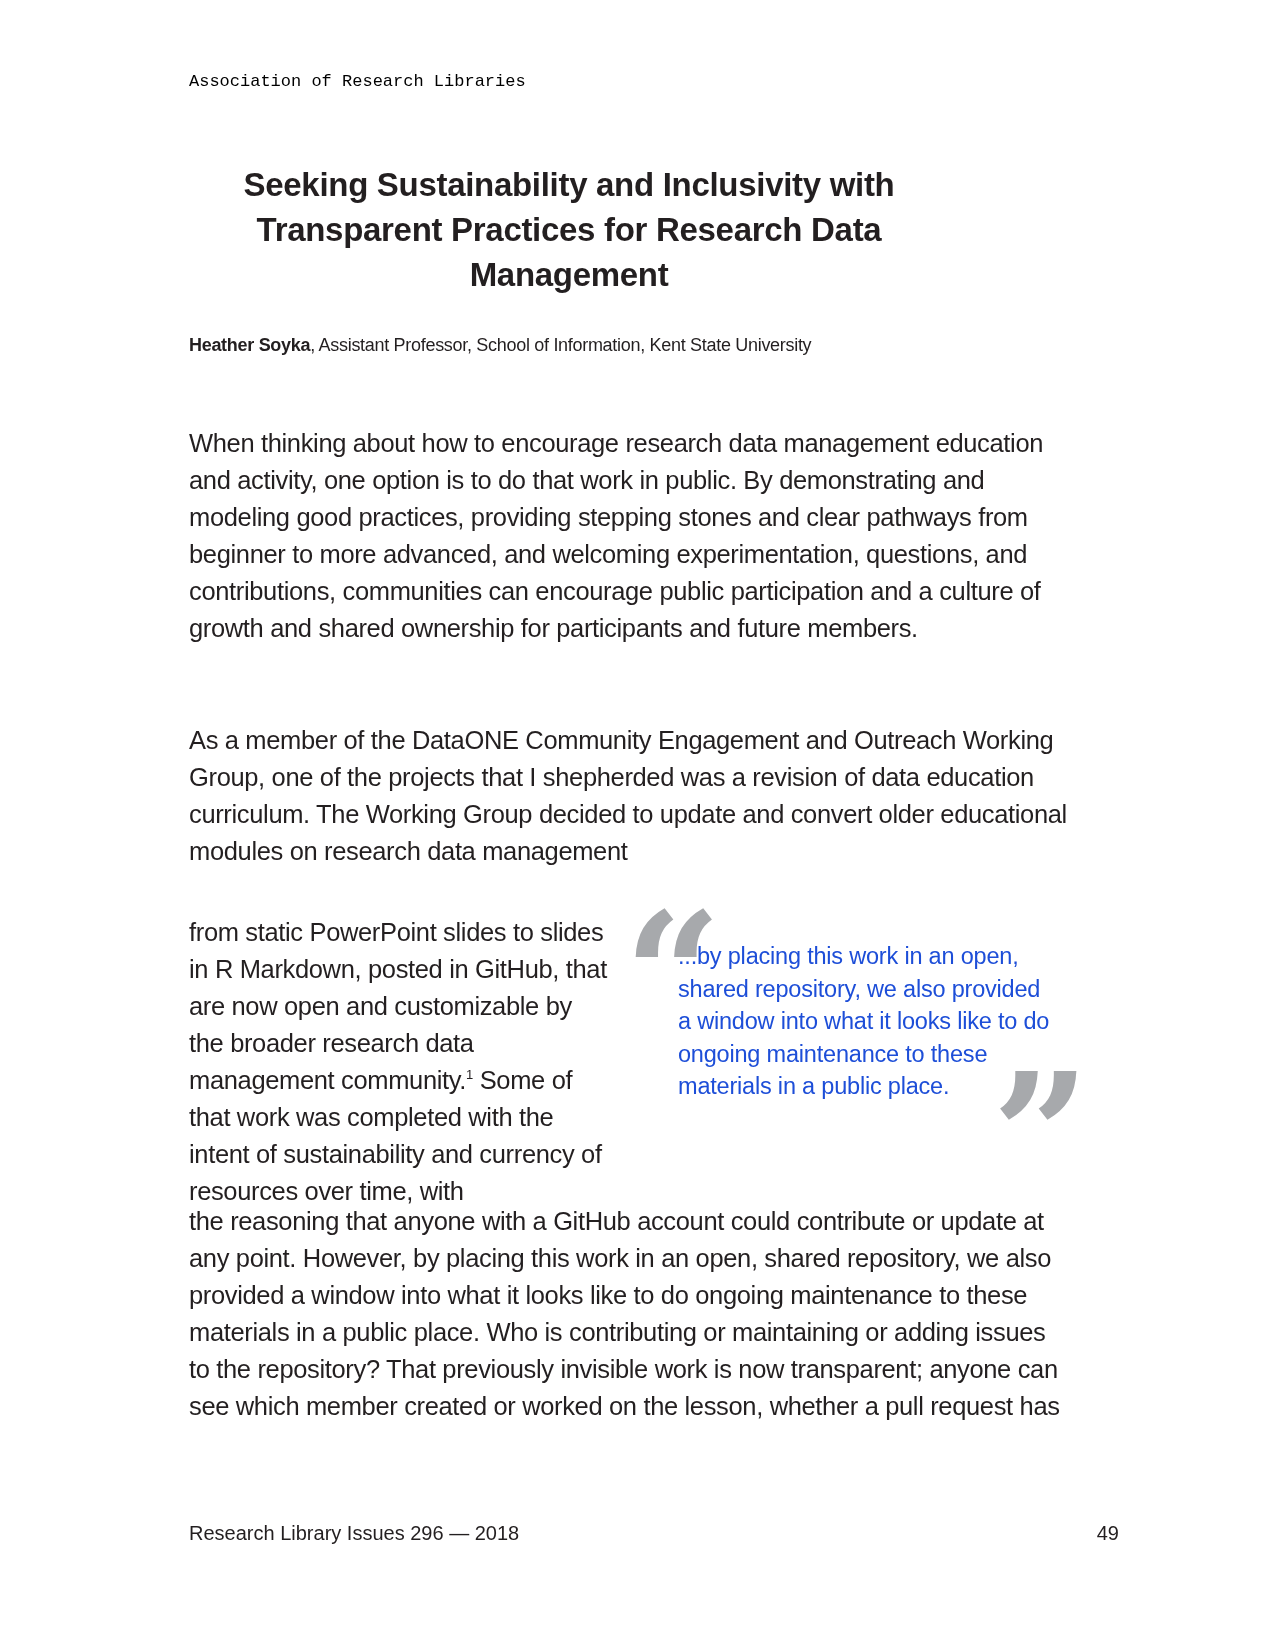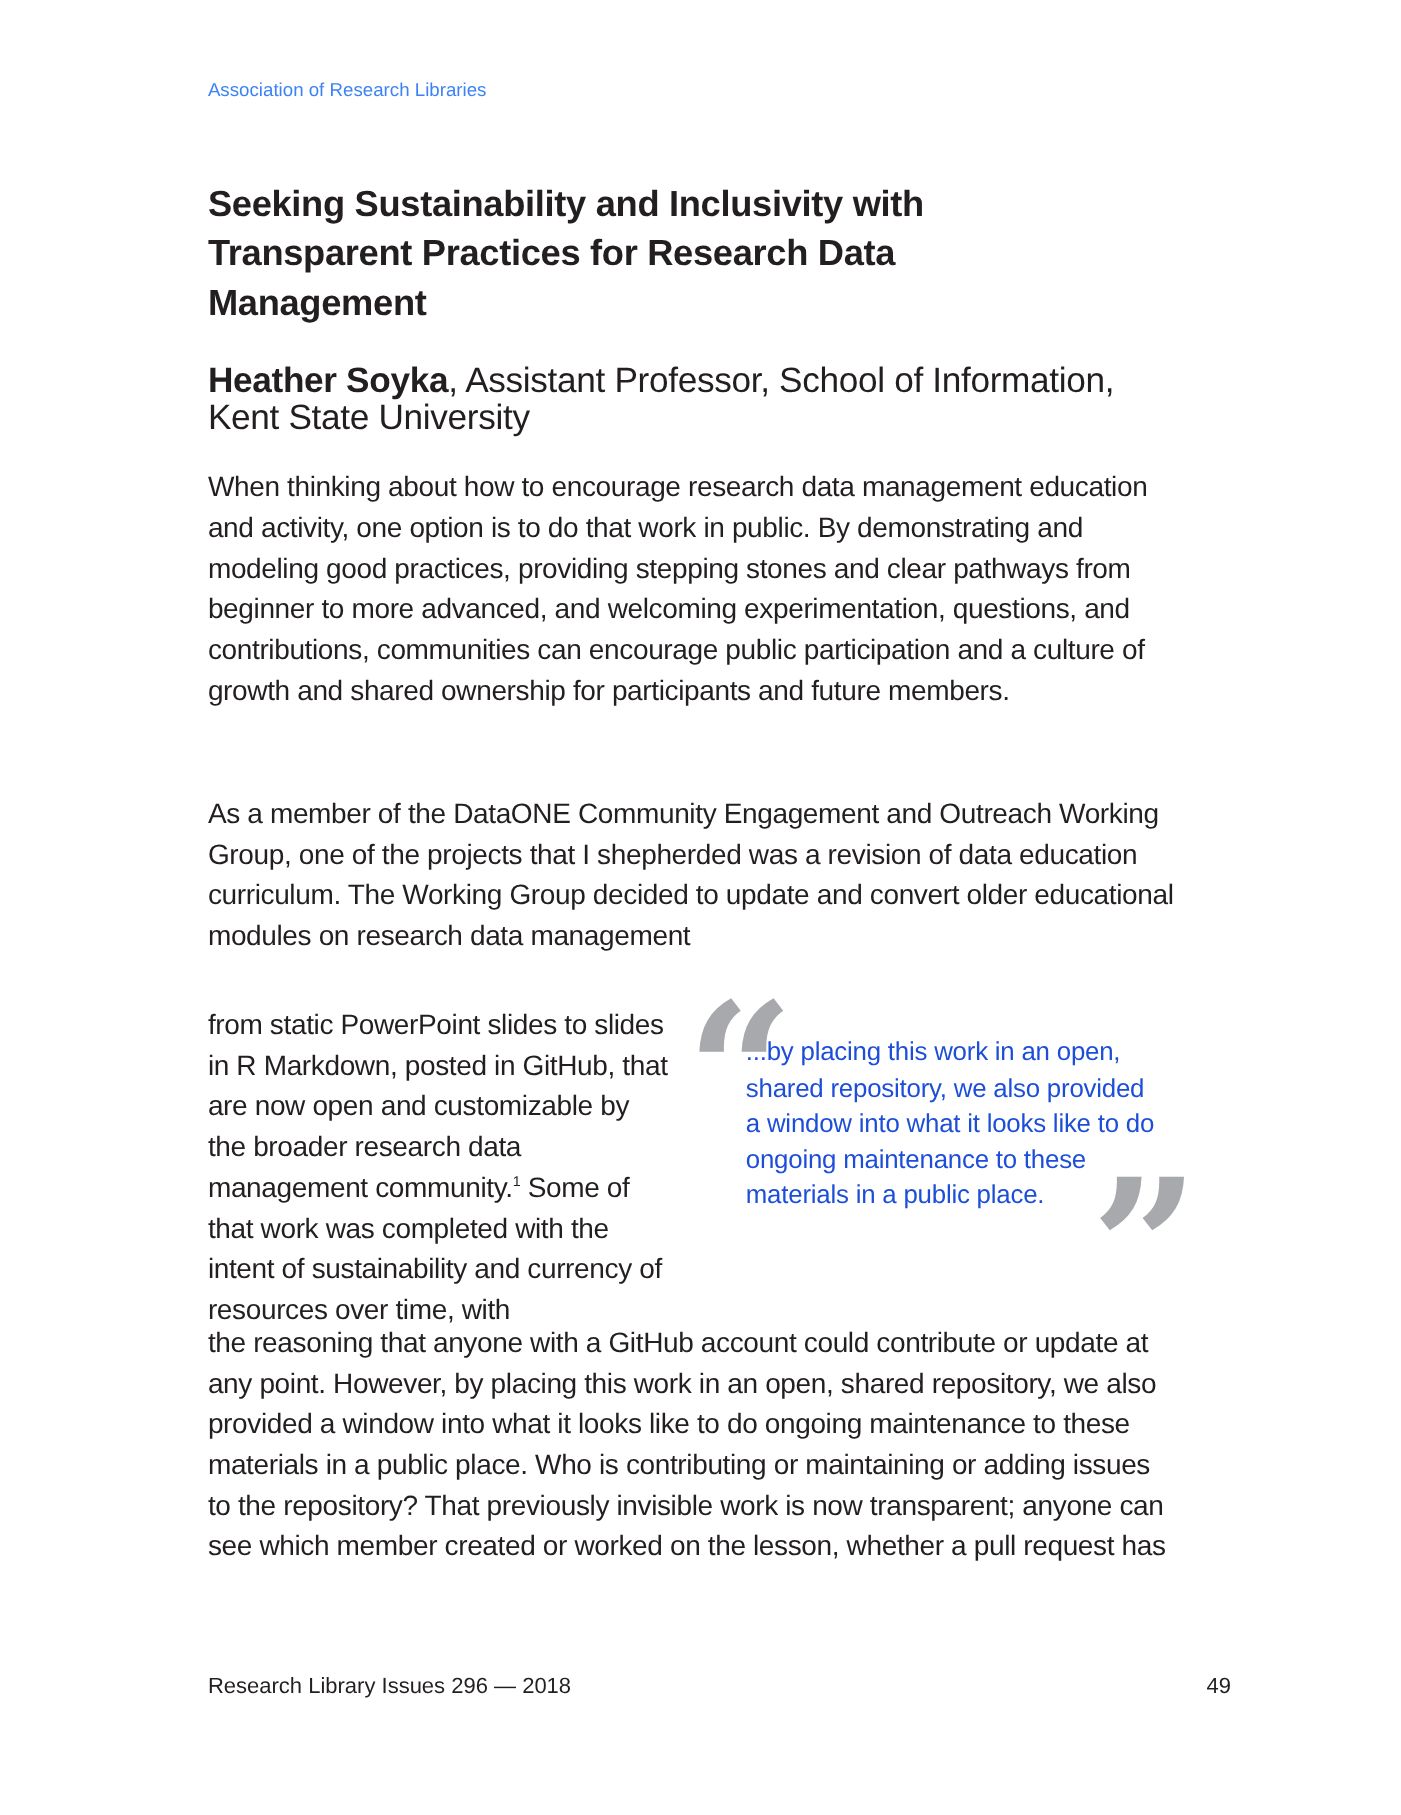--- a/index.html
+++ b/index.html
@@ -1,21 +1,21 @@
 <!DOCTYPE html>
 <html><head>
 <meta charset="utf-8">
 <style>
   html, body { margin: 0; padding: 0; background: #ffffff; }
   body { width: 1274px; height: 1650px; position: relative; overflow: hidden; color: #231f20; }
   .sans { font-family: "Liberation Sans", "DejaVu Sans", sans-serif; }
   .serif { font-family: Liberation Sans, sans-serif; }
-  .running-head { position: absolute; left: 189px; top: 72px; font-size: 17px; color: #3b82f6; }
-  .title { position: absolute; left: 189px; top: 162px; width: 760px; font-size: 33px; font-weight: bold; line-height: 45px; letter-spacing: -0.3px; margin: 0; }
-  .byline { position: absolute; left: 189px; top: 328px; width: 860px; font-size: 32px; line-height: 34px; letter-spacing: -0.3px; }
+  .running-head { position: absolute; left: 189px; top: 72px; font-size: 17px; color: #000000; font-family: Liberation Mono, monospace; }
+  .title { position: absolute; left: 189px; top: 162px; width: 760px; font-size: 33px; font-weight: bold; line-height: 45px; letter-spacing: -0.3px; margin: 0; text-align: center; }
+  .byline { position: absolute; left: 189px; top: 328px; width: 860px; font-size: 18px; line-height: 34px; letter-spacing: -0.3px; }
   .byline b { font-weight: bold; }
   .para { position: absolute; left: 189px; width: 880px; font-size: 25.5px; line-height: 37px; margin: 0; letter-spacing: -0.35px; }
   .p1 { top: 425px; }
   .p2 { top: 722px; }
   .narrow { position: absolute; left: 189px; top: 914px; width: 420px; font-size: 25.5px; line-height: 37px; letter-spacing: -0.35px; }
   .p3rest { top: 1203px; }
   .pullquote { position: absolute; left: 632px; top: 910px; width: 460px; }
   .pq-text { position: absolute; left: 46px; top: 30px; width: 380px; font-size: 23.5px; line-height: 32.5px; color: #1d4ed8; letter-spacing: -0.2px; z-index: 2; }
   .qmark { position: absolute; font-family: "DejaVu Serif", serif; font-weight: bold; color: #a7a9ac; font-size: 170px; line-height: 1; z-index: 1; }
   .qopen { left: -8px; top: -20px; }

